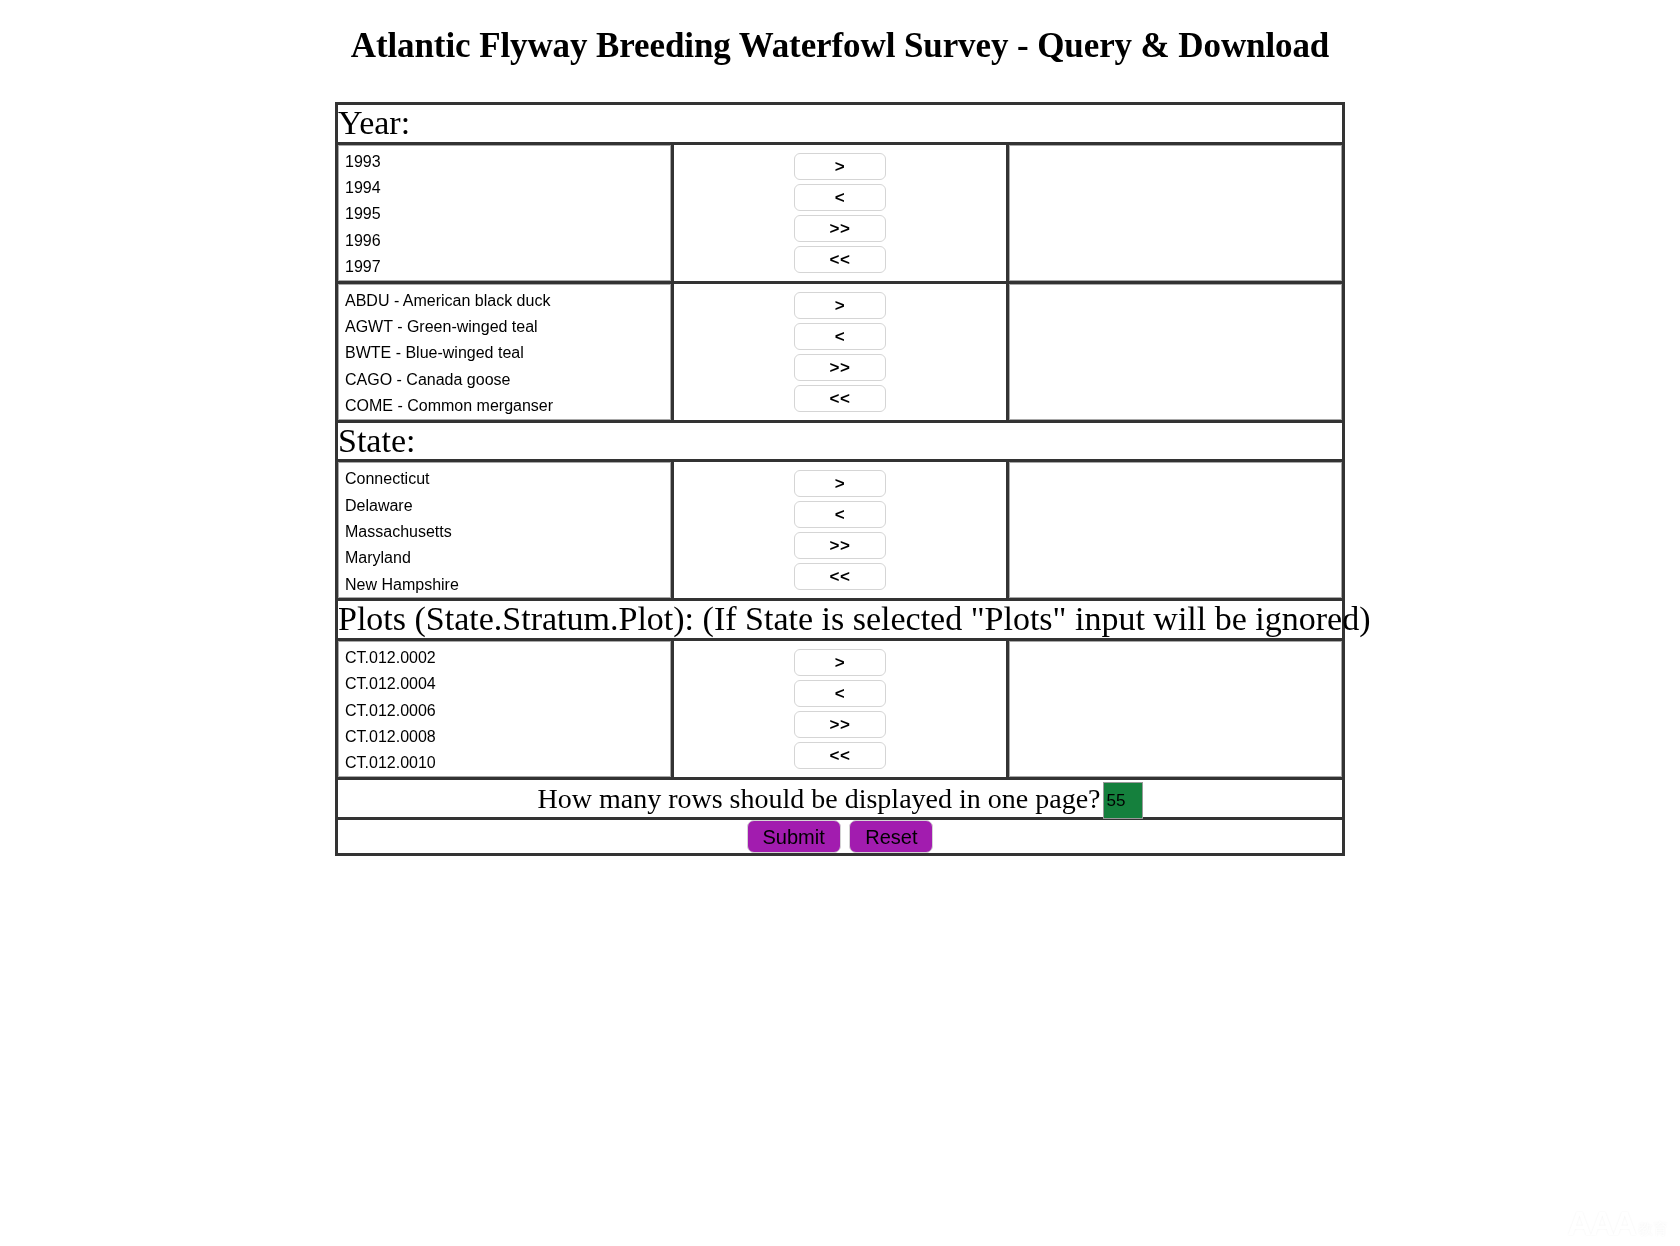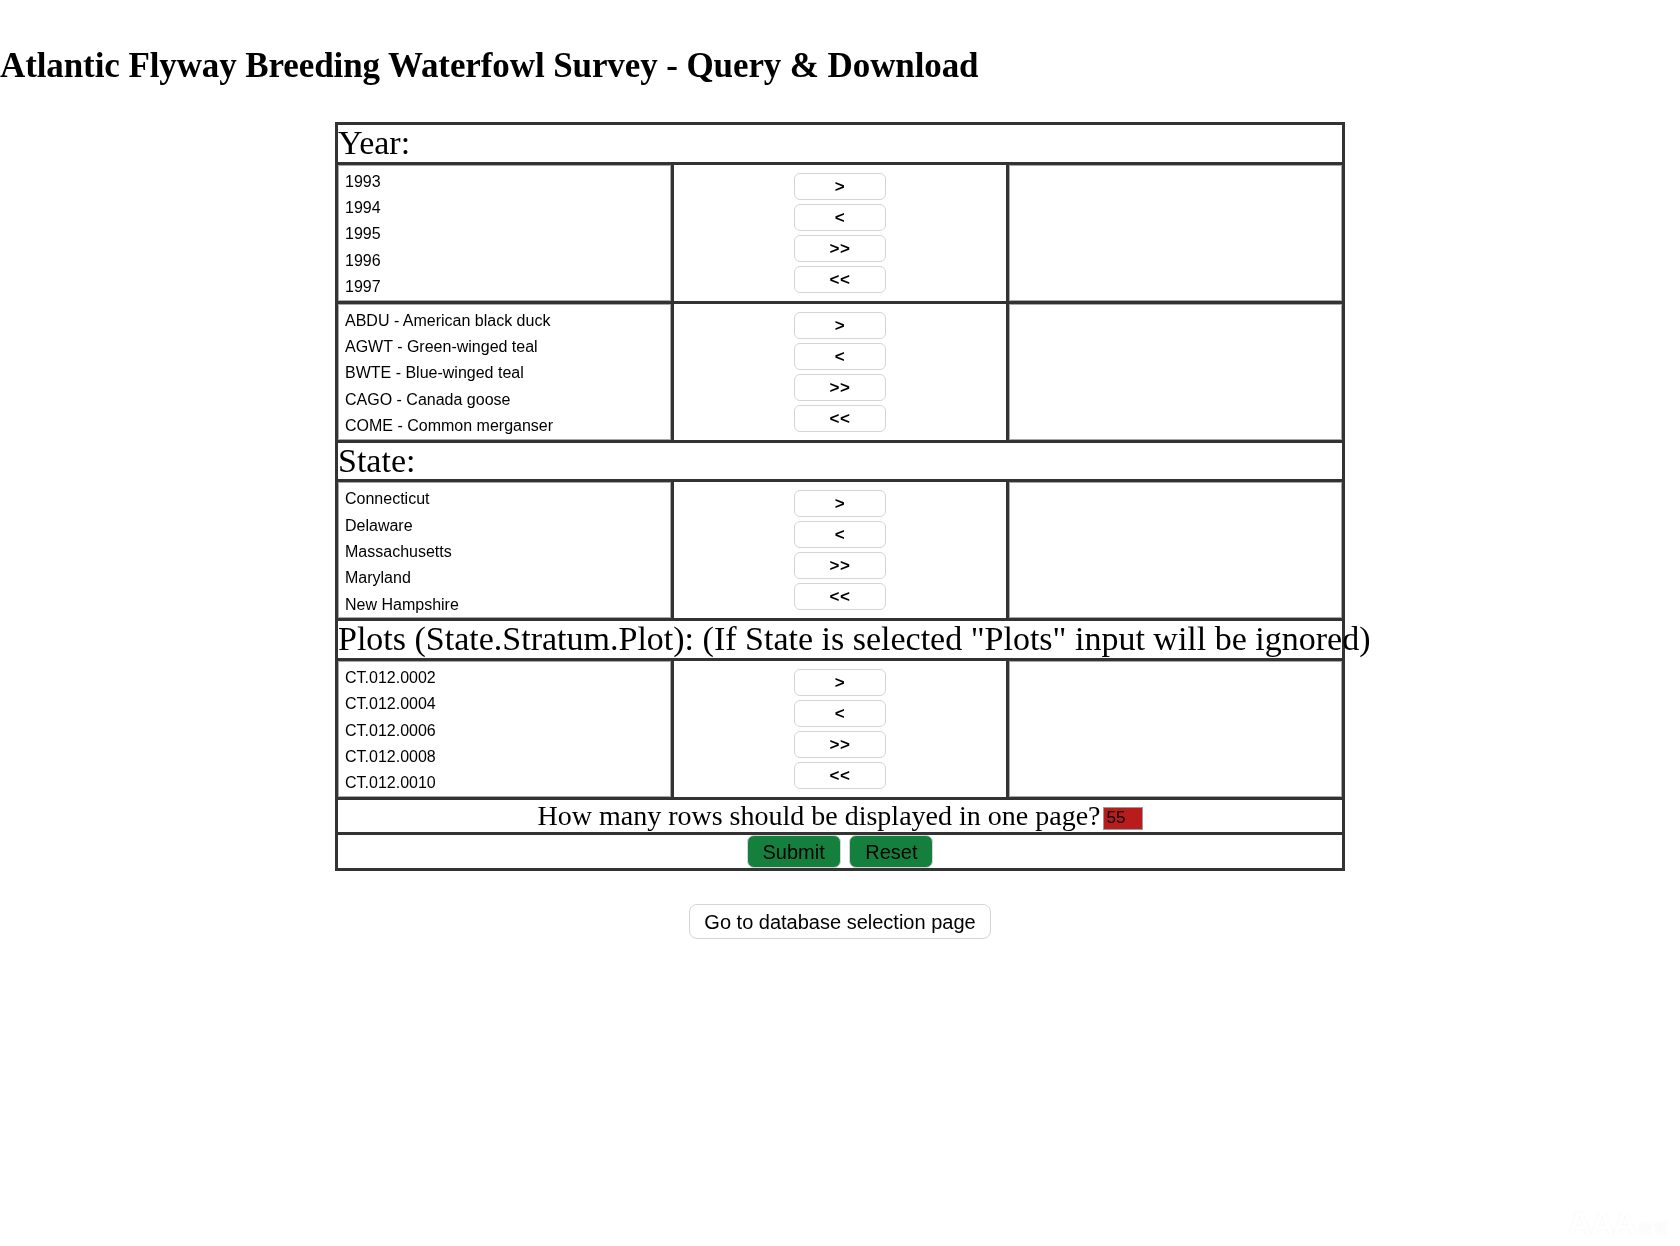--- a/index.html
+++ b/index.html
@@ -11,28 +11,28 @@
   body {
     width: 1680px;
     height: 1246px;
     position: relative;
     overflow: hidden;
     font-family: "Liberation Sans", sans-serif;
     -webkit-font-smoothing: antialiased;
   }
 
   .page-title {
-    text-align: left;
+    text-align: center;
     font-family: "Liberation Serif", serif;
     font-weight: bold;
     font-size: 35px;
     line-height: 1;
     color: #000000;
     margin: 0;
-    padding-top: 48px;
+    padding-top: 28px;
     letter-spacing: -0.1px;
   }
 
   .form-wrap {
     width: 1010px;
     margin: 0 auto;
     margin-top: 39px;
   }
 
   table.query-table {
@@ -116,45 +116,45 @@
     font-family: "Liberation Serif", serif;
     font-size: 28px;
     color: #000000;
     display: inline-flex;
     align-items: center;
     gap: 2px;
   }
   input.rows-input {
     box-sizing: border-box;
     width: 40px;
-    height: 23px;
+    height: 37px;
     font-family: "Liberation Sans", sans-serif;
     font-size: 17px;
     color: #000000;
-    background: #b91c1c;
+    background: #15803d;
     border: 1px solid #9a9a9a;
     border-radius: 0;
     padding: 0 3px;
     position: relative;
     top: 2px;
   }
 
   
   td.actions-cell {
     text-align: center;
     padding: 11px 0 13px 0;
   }
   button.action {
     box-sizing: border-box;
     height: 33px;
     font-family: "Liberation Sans", sans-serif;
     font-size: 20px;
     line-height: 1;
     color: #000000;
-    background: #15803d;
+    background: #a21caf;
     border: 1px solid #d4d4d4;
     border-radius: 7px;
     padding: 0 15px;
     margin: 0 2px;
     cursor: pointer;
   }
 
   
   .footer-nav {
     width: 1010px;
@@ -332,19 +332,18 @@
           <button class="action">Submit</button>
           <button class="action">Reset</button>
         </td>
       </tr>
 
     </tbody>
   </table>
 </div>
 
 <div class="footer-nav">
-  <button class="nav-btn">Go to database selection page</button>
 </div>
 
 <div class="watermark">
   <span class="wm-main">AAA</span>
   <span class="wm-sub">教育</span>
 </div>
 
 </body></html>

